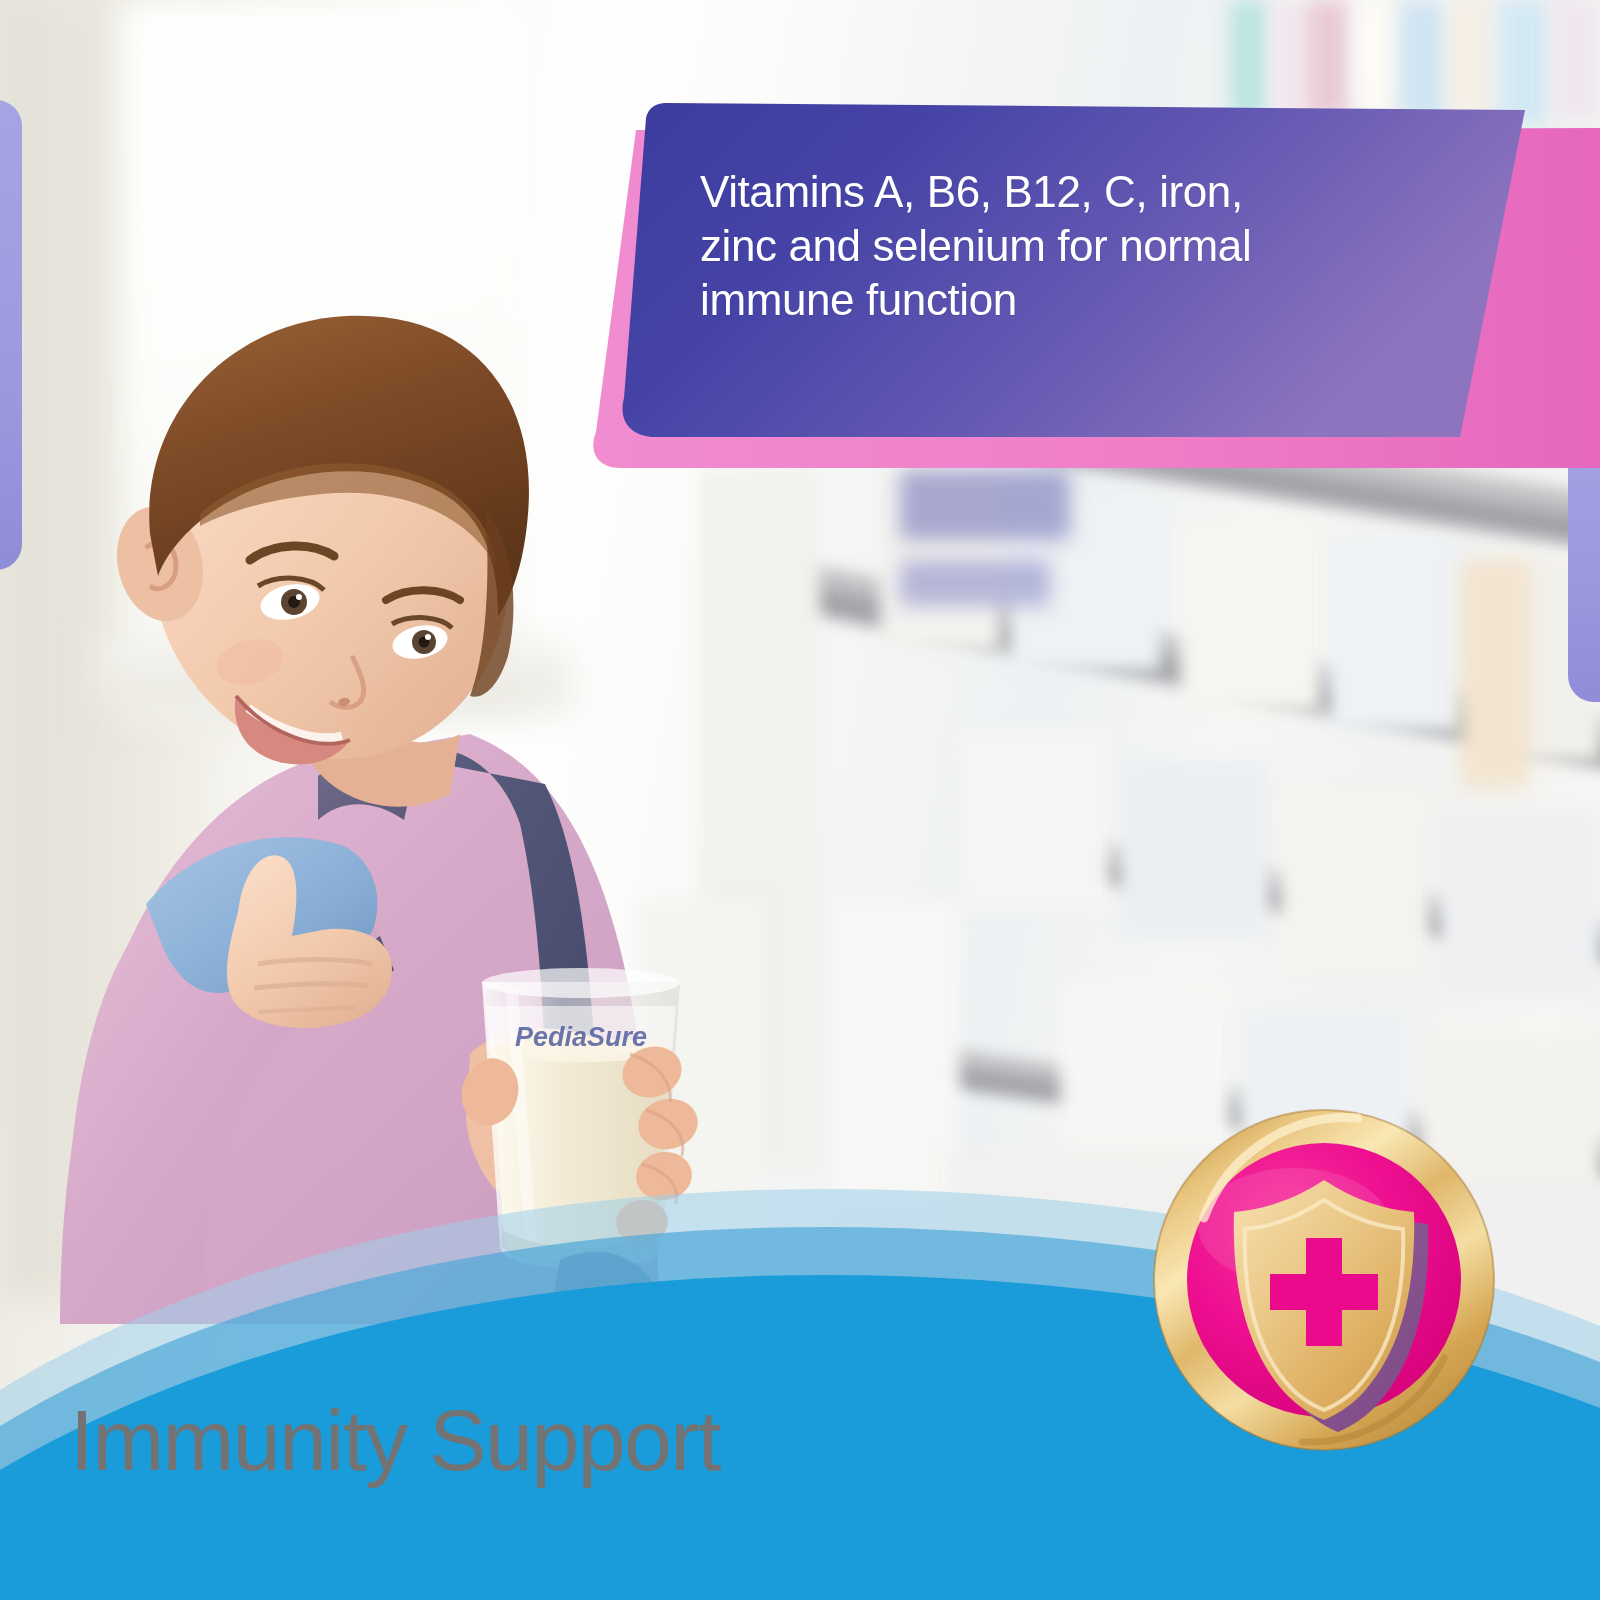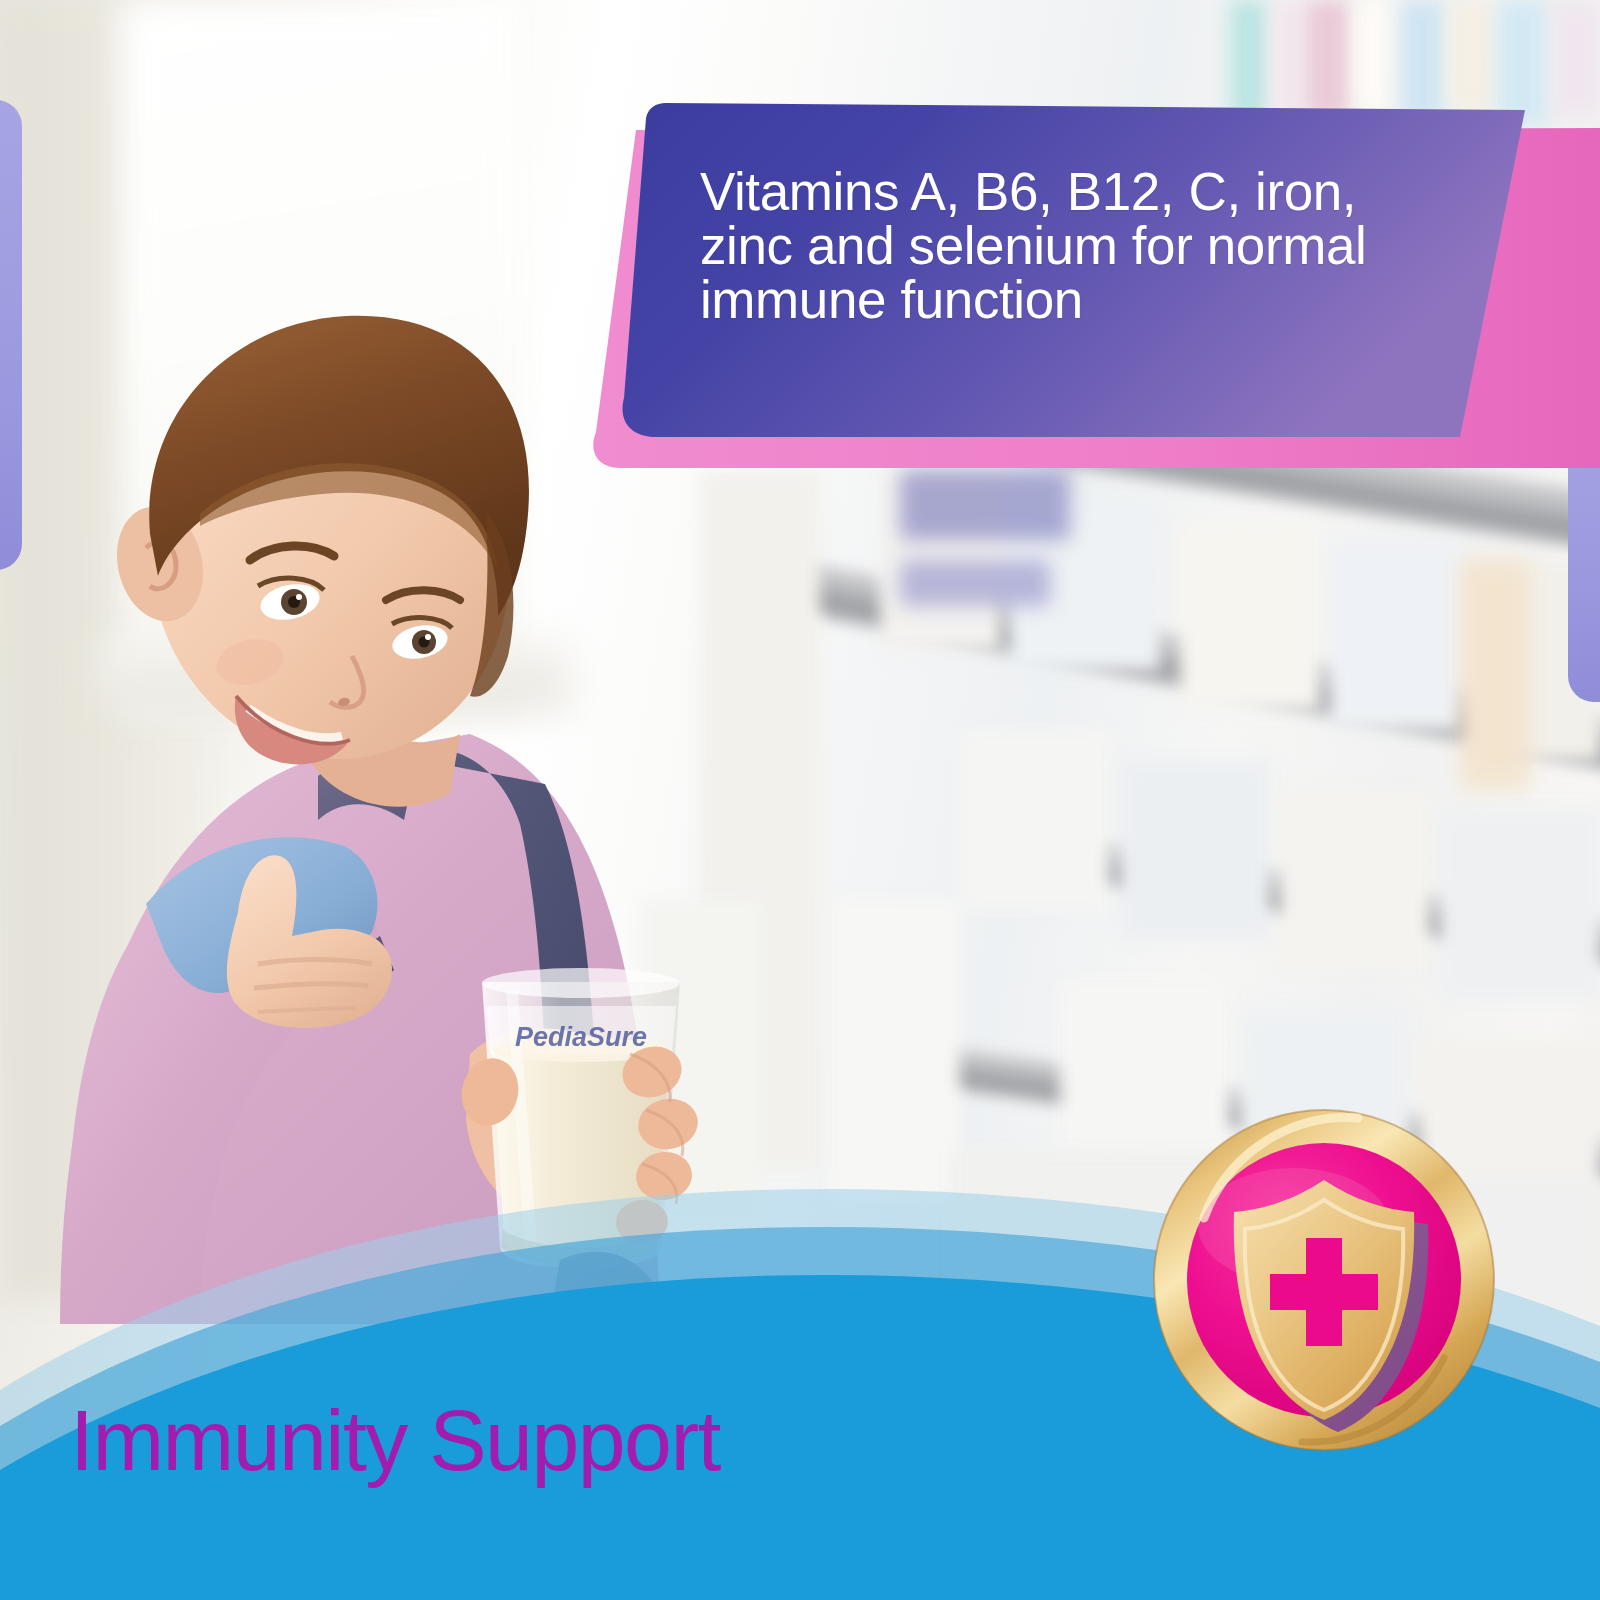--- a/index.html
+++ b/index.html
@@ -73,41 +73,41 @@
     position:absolute; left:0; top:0; width:1600px; height:520px;
   }
   .callout-purple {
     position:absolute; left:0; top:0; width:1600px; height:520px;
   }
 
   .callout-text {
     position:absolute;
     left:700px; top:165px; width:740px;
     color:#ffffff;
-    font-size:53px;
+    font-size:44px;
     line-height:54px;
     letter-spacing:-0.4px;
     font-weight:400;
     white-space:pre-line;
     text-shadow:0 1px 1px rgba(40,30,90,.18);
   }
 
   
   .boy { position:absolute; left:0; top:264px; width:760px; height:1060px; }
 
   .boy svg { position:absolute; left:0; top:0; }
 
   
   .wave { position:absolute; left:0; top:1150px; width:1600px; height:450px; }
 
   
   .title {
     position:absolute;
     left:70px; top:1392px;
-    color:#a21caf;
+    color:#737373;
     font-size:86px;
     font-weight:400;
     letter-spacing:-1.5px;
     line-height:96px;
   }
 
   
   .badge { position:absolute; left:1152px; top:1108px; width:344px; height:344px; }
 </style>
 </head>

